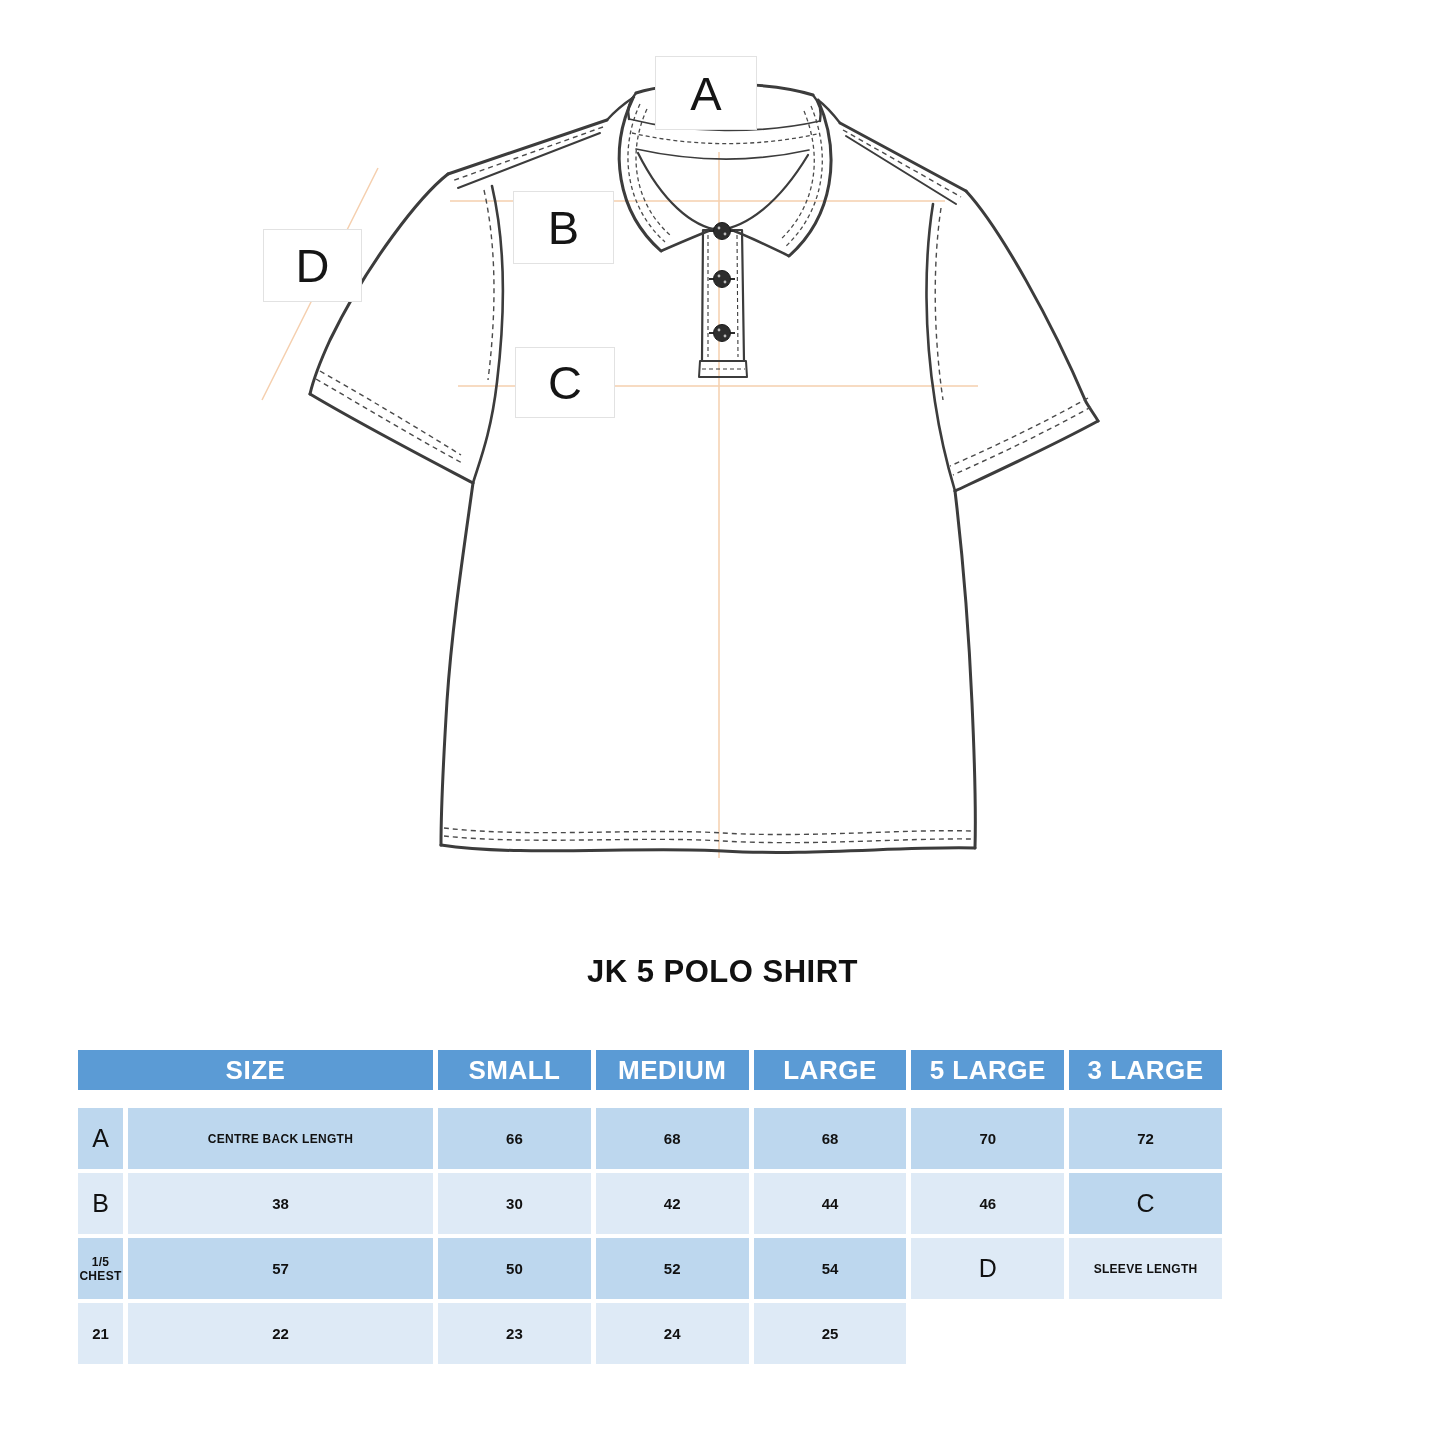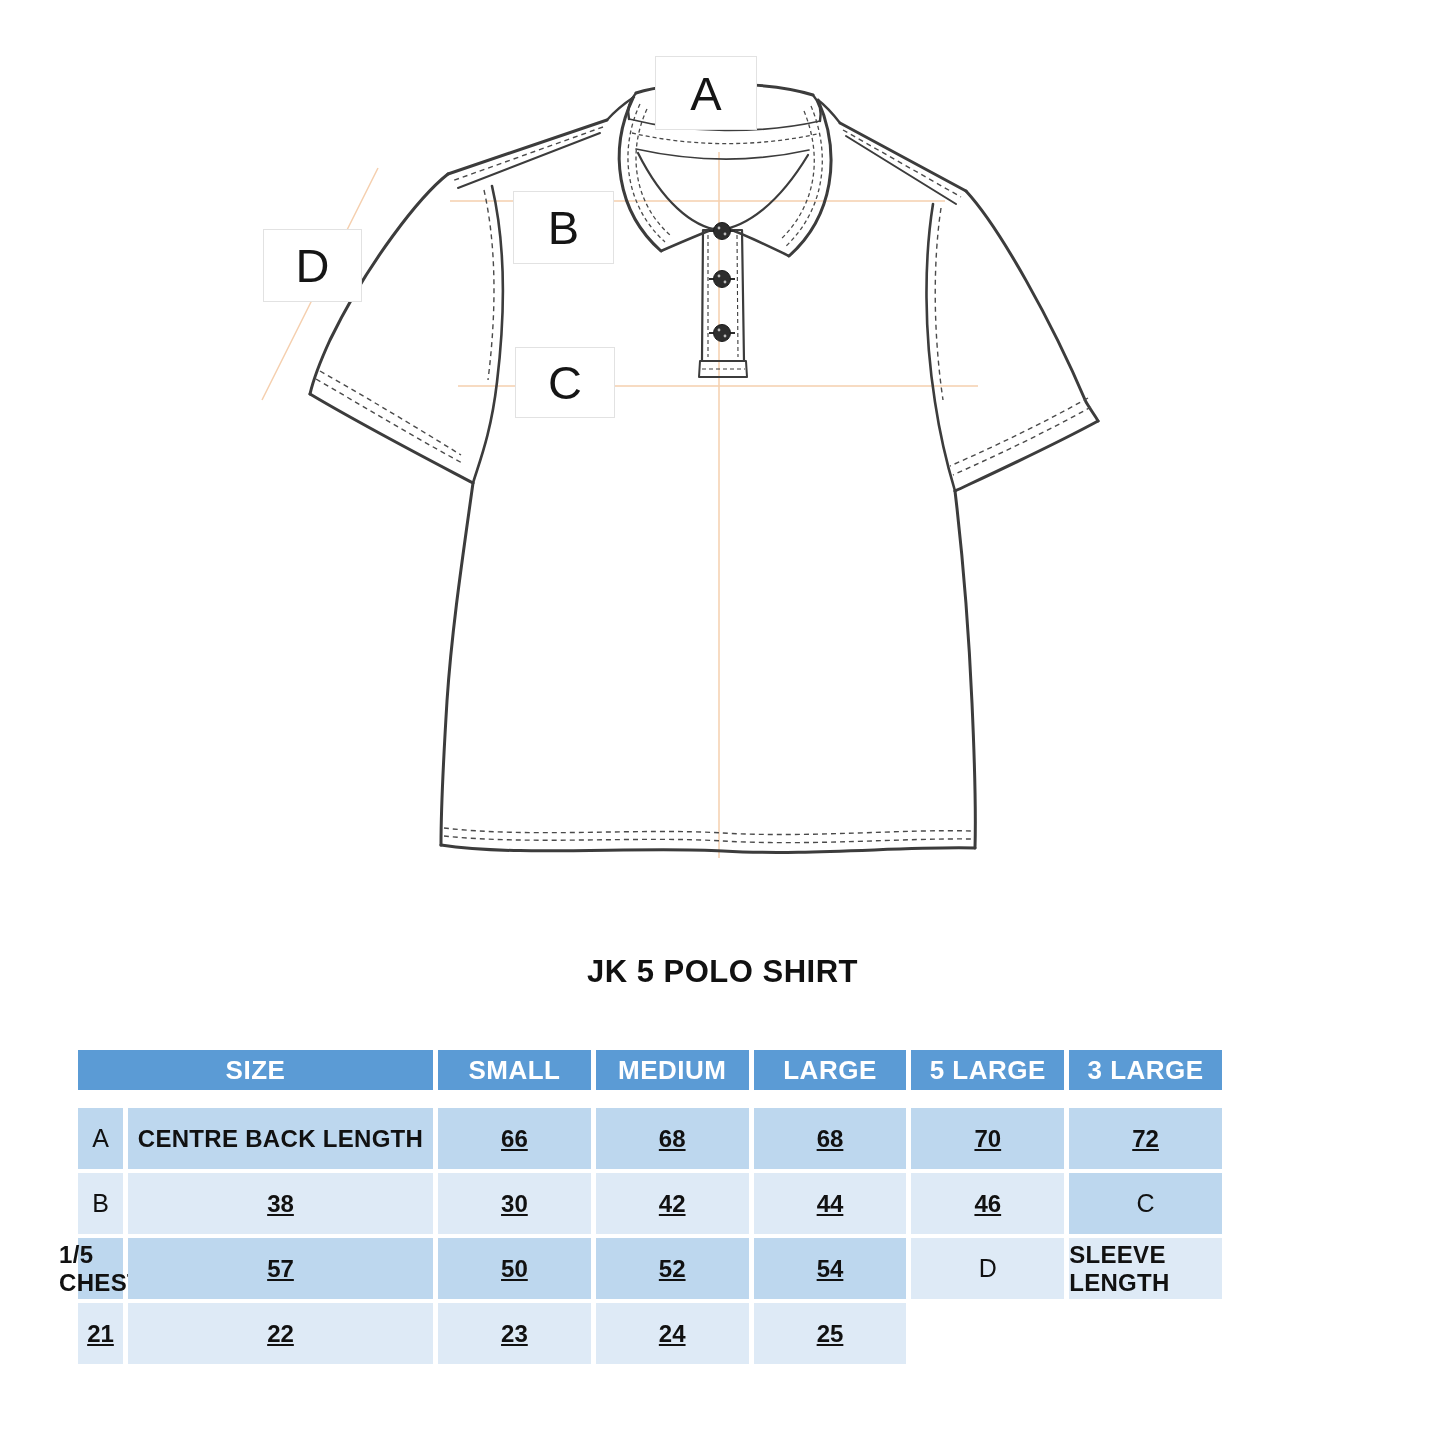--- a/index.html
+++ b/index.html
@@ -21,22 +21,22 @@
 
   
   .tablewrap{position:absolute;left:78px;top:1050px;width:1144px;}
   .thead{display:grid;grid-template-columns:355px repeat(5,1fr);column-gap:5px;}
   .th{height:40px;background:#5b9bd5;color:#ffffff;font-weight:700;font-size:26px;
       display:flex;align-items:center;justify-content:center;letter-spacing:.5px;}
   .tbody{margin-top:18px;display:grid;grid-template-columns:45px 305px repeat(5,1fr);
          gap:4px 5px;}
   .td{height:61px;display:flex;align-items:center;justify-content:center;color:#111;}
   .letter{font-size:25px;font-weight:400;}
-  .lbl{font-size:24px;font-weight:700;letter-spacing:.3px;}
-  .val{font-size:24px;font-weight:700;text-decoration:underline;}
+  .lbl{font-size:12px;font-weight:700;letter-spacing:.3px;text-align:center;}
+  .val{font-size:15px;font-weight:700;}
   .rA{background:#bdd7ee;}
   .rB{background:#deeaf6;}
 </style>
 </head>
 <body>
 
 <div class="canvas">
 
   <svg class="sketch" width="1445" height="1445" viewBox="0 0 1445 1445">
 

